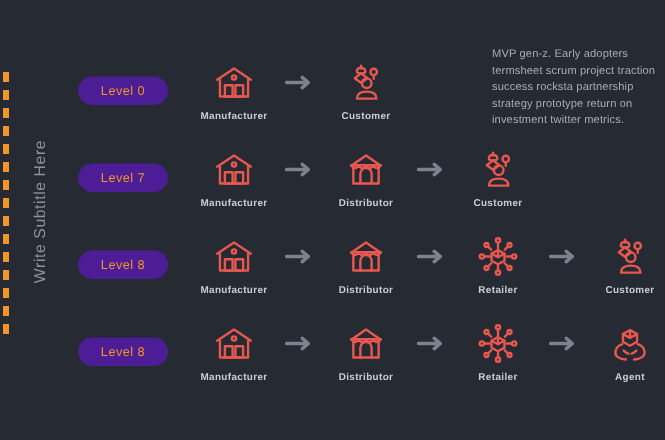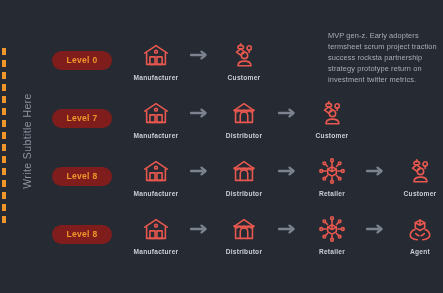--- a/index.html
+++ b/index.html
@@ -24,23 +24,23 @@
     color:#8d939d; font-size:10.5px; letter-spacing:.4px; white-space:nowrap;
     text-align:center;
   }
 
   
   .row{position:absolute; left:0; height:56px; display:flex; align-items:center;}
   .row-0{top:32px;} .row-1{top:90px;} .row-2{top:148px;} .row-3{top:206px;}
 
   .pill{
     position:absolute; left:52px; width:60px; height:19px;
-    background:#7f1d1d; border-radius:10px;
+    background:#4c1d95; border-radius:10px;
     display:flex; align-items:center; justify-content:center;
-    color:#f0962a; font-size:8.5px; font-weight:bold; letter-spacing:.3px;
+    color:#f0962a; font-size:8.5px; font-weight:normal; letter-spacing:.3px;
   }
   .chain{position:absolute; left:125px; display:flex; align-items:flex-start;}
 
   .node{width:62px; display:flex; flex-direction:column; align-items:center;}
   .node .glyph{width:30px;height:30px;display:block;}
   .node .caption{
     margin-top:4px; color:#c9ced6; font-size:6.6px; font-weight:bold;
     letter-spacing:.25px; white-space:nowrap; text-align:center;
   }
   .arrow{

